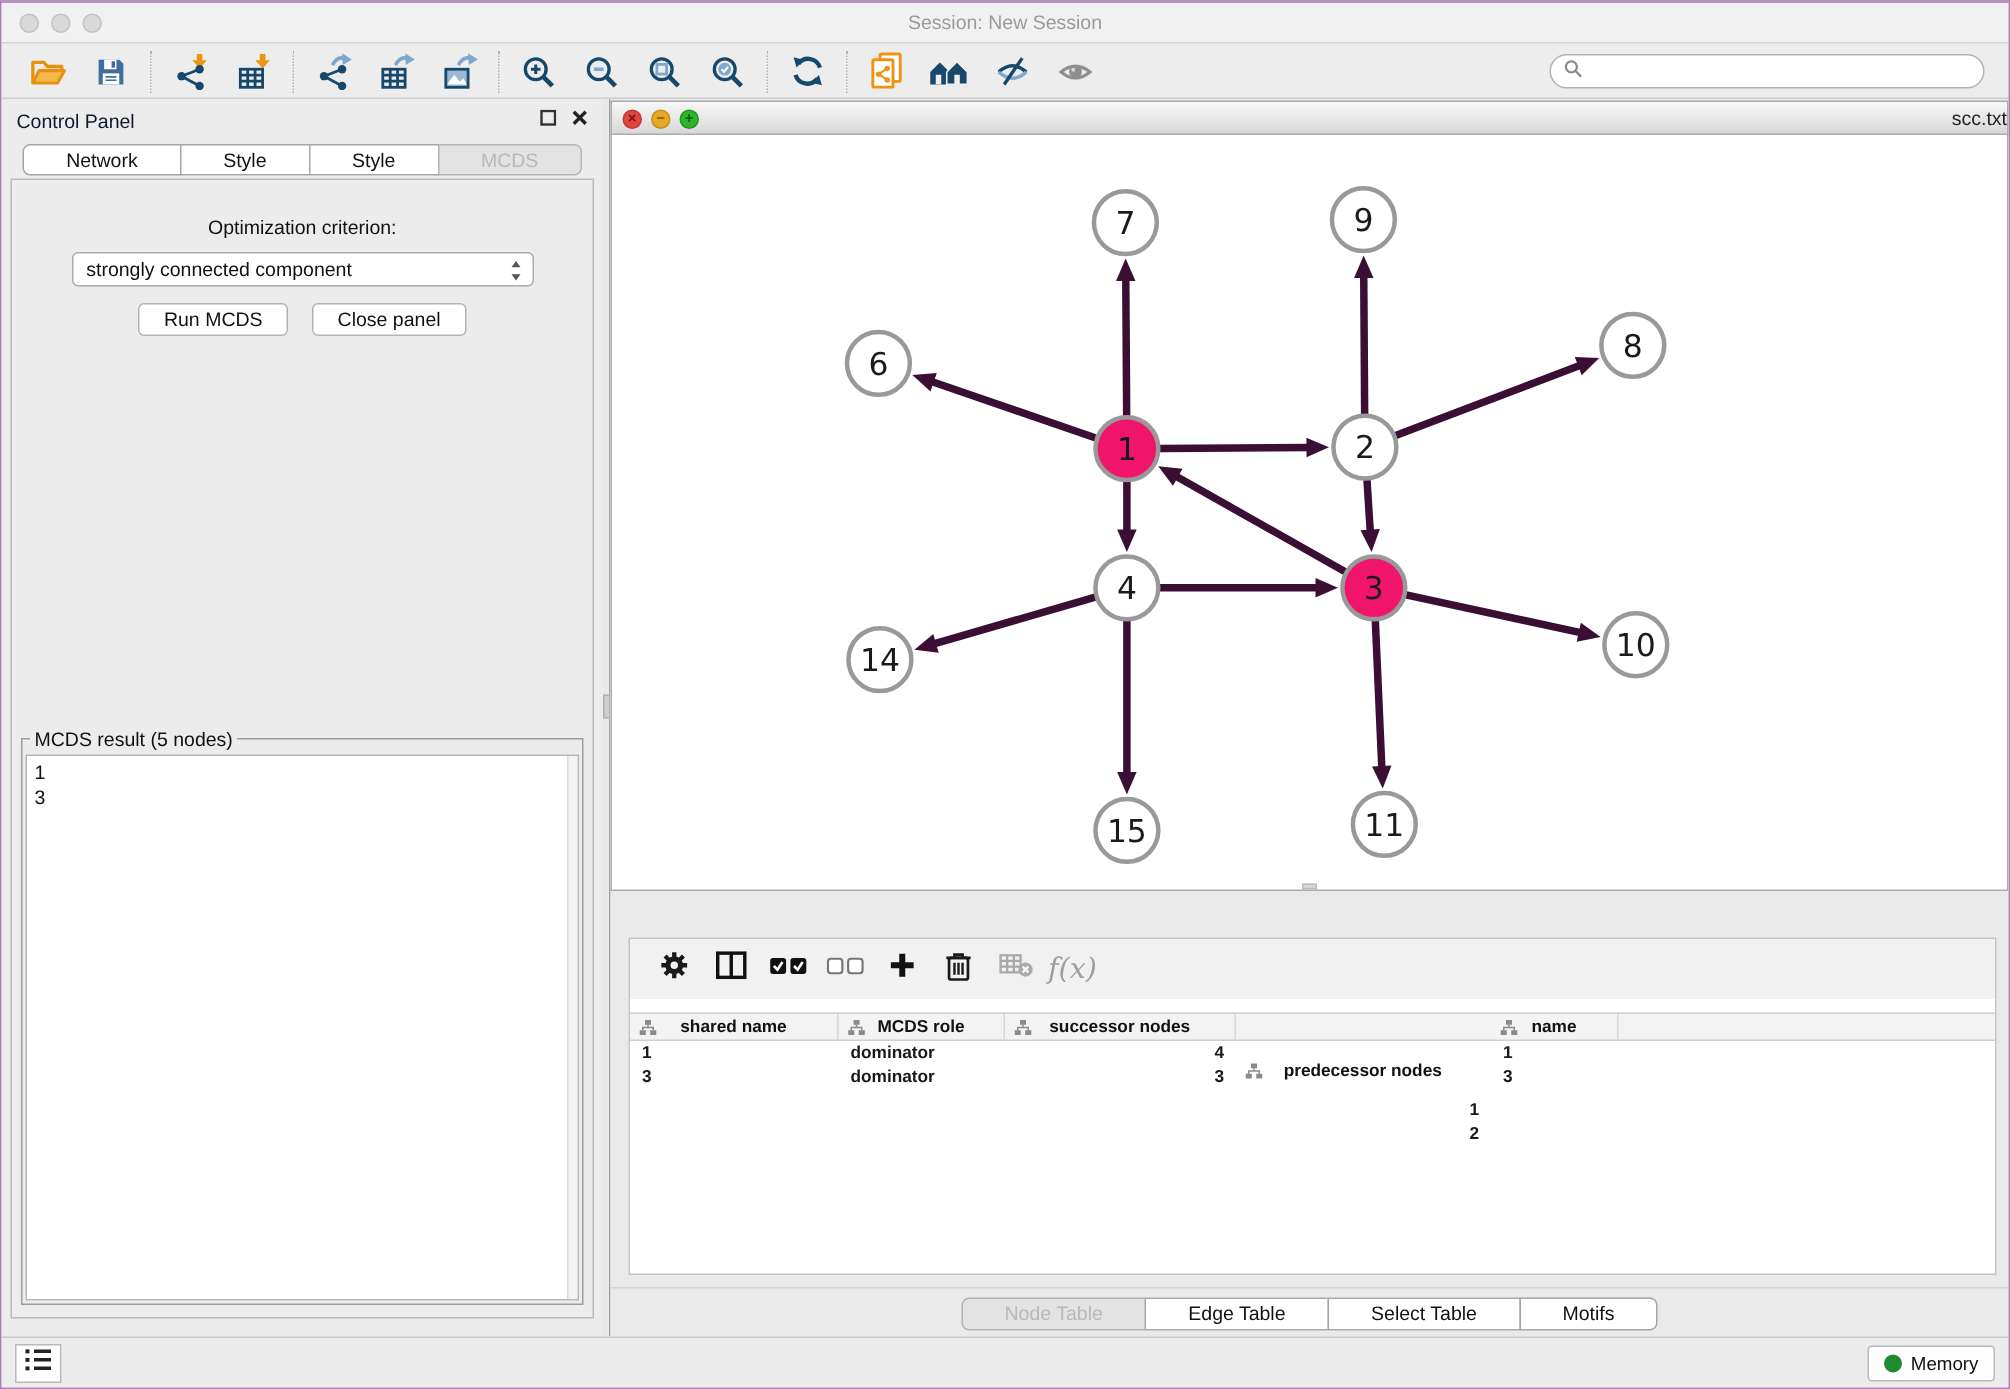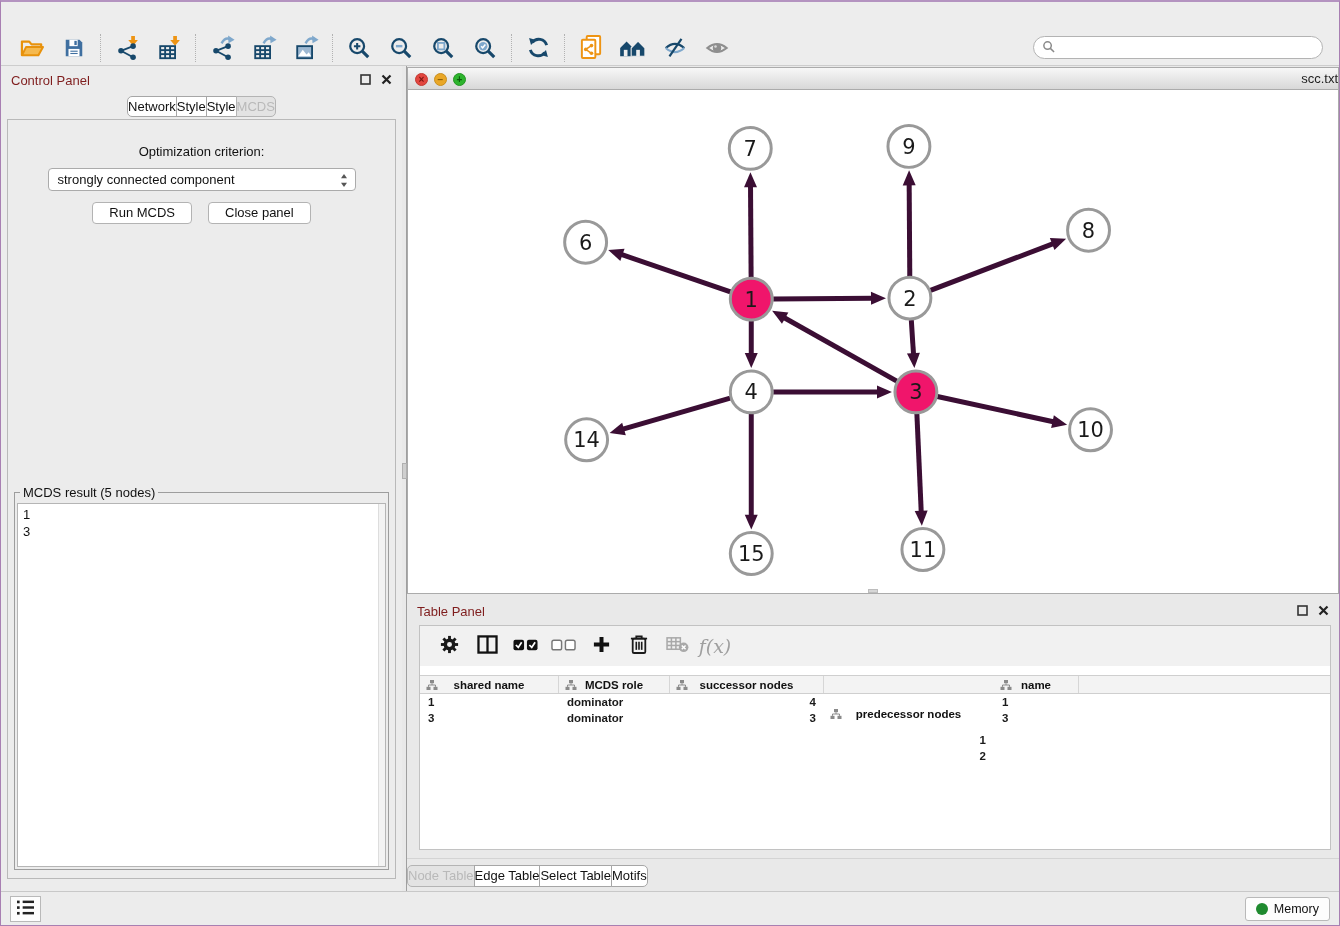--- a/index.html
+++ b/index.html
@@ -21,24 +21,24 @@
   .tbtn { width:42px; height:32px; display:flex; align-items:center; justify-content:center; }
   .tbtn svg { display:block; }
   .vsep { width:0; height:28px; border-left:1px dotted #b2b2b2; margin:0 5px; }
   .search-wrap { margin-left:auto; margin-right:6px; width:290px; height:23px; background:#fff;
                  border:1px solid #b3b3b3; border-radius:12px; display:flex; align-items:center; padding:0 8px; }
   .search-wrap input { border:none; outline:none; flex:1; font-size:12px; margin-left:5px; background:transparent; }
 
   
   .control-panel { position:absolute; left:0; top:64px; width:401px; bottom:34px; background:#ececec; }
   .panel-header { height:28px; display:flex; align-items:center; padding:0 10px; }
-  .panel-header .ph-title { font-size:13px; color:#7f1d1d; }
+  .panel-header .ph-title { font-size:13px; color:#0f172a; }
   .ph-icons { margin-left:auto; display:flex; gap:10px; align-items:center; }
   .cp-tabs { display:flex; justify-content:center; margin-top:2px; height:21px; }
-  .tabseg { font-size:13px; line-height:19px; padding:0 0; background:#fff; color:#111;
+  .tabseg { font-size:13px; line-height:19px; padding:0 28px; background:#fff; color:#111;
             border:1px solid #a6a6a6; margin-left:-1px; }
   .tabseg:first-child { border-top-left-radius:5px; border-bottom-left-radius:5px; margin-left:0; }
   .tabseg:last-child { border-top-right-radius:5px; border-bottom-right-radius:5px; }
   .tabseg.active { background:#e3e3e3; color:#b9b9b9; border-color:#b4b4b4; }
   .cp-body { position:absolute; left:6px; right:6px; top:53px; bottom:12px;
              border:1px solid #b9b9b9; background:#ececec; }
   .opt-label { text-align:center; font-size:13px; margin-top:24px; color:#111; }
   .combo { position:relative; width:308px; height:23px; margin:9px auto 0; background:#fff;
            border:1px solid #ababab; border-radius:4px; font-size:13px; line-height:21px;
            padding:0 22px 0 9px; color:#111; }
@@ -89,38 +89,46 @@
   .tbl { margin-top:9px;font-weight:bold; }
   .thead { display:flex; border-top:1px solid #cfcfcf; border-bottom:1px solid #cfcfcf; background:#f3f3f3; height:19px; }
   .th { position:relative; display:flex; align-items:center; justify-content:center; font-size:11.5px;
         color:#111; border-right:1px solid #d6d6d6; }
   .th .hier { position:absolute; left:6px; width:12px; height:12px; }
   .hier rect { fill:#8a8a8a; }
   .tr { display:flex; height:16px; }
   .td { font-size:11.5px; line-height:16px; padding:0 8px; color:#1a1a1a; }
   .c0 { width:139px; } .c1 { width:111px; } .c2 { width:154px; } .c3 { width:170px;margin-top:38px; } .c4 { width:85px; }
   .bottom-tabs { position:absolute; left:0; right:0; bottom:0; height:34px; border-top:1px solid #d4d4d4;
-                 display:flex; justify-content:flex-start; align-items:center;margin-top:40px; }
+                 display:flex; justify-content:center; align-items:center;margin-top:40px; }
   .bottom-tabs .tabseg { line-height:20px; height:22px; }
 
   
   .statusbar { position:absolute; left:0; right:0; bottom:0; height:34px; background:#ececec;
                border-top:1px solid #c8c8c8; }
   .list-btn { position:absolute; left:9px; top:4px; width:31px; height:26px; background:#fdfdfd;
               border:1px solid #b9b9b9; display:flex; align-items:center; justify-content:center; }
   .memory-btn { position:absolute; right:9px; top:5px; height:24px; background:#fdfdfd;
                 border:1px solid #b9b9b9; border-radius:3px; display:flex; align-items:center;
                 gap:6px; padding:0 10px; font-size:12.5px; color:#111; }
   .mem-dot { width:12px; height:12px; border-radius:50%; background:#1f8a2f; }
 </style>
 </head>
 <body>
 
 <div class="app">
 
+  <div class="titlebar">
+    <div class="traffic-inactive">
+      <div class="dot"></div>
+      <div class="dot"></div>
+      <div class="dot"></div>
+    </div>
+    <div class="app-title">Session: New Session</div>
+  </div>
 
   <div class="toolbar">
     <div class="tbtn">
       <span>
           <svg width="26" height="22" viewBox="0 0 28 24">
             <path d="M3 20 V5 h8 l2.5 3 H24 v3" fill="none" stroke="#E8920C" stroke-width="2.4" stroke-linejoin="round"></path>
             <path d="M3 20 L7.5 11 H26 L21 20 Z" fill="#F5B94F" stroke="#E8920C" stroke-width="2.2" stroke-linejoin="round"></path>
           </svg>
         </span>
     </div>
@@ -419,31 +427,20 @@
             <circle cx="344" cy="464" r="21" fill="#FFFFFF" stroke="#999999" stroke-width="3"></circle>
             <text x="344" y="464" text-anchor="middle" dy="0.36em" font-size="21" fill="#1A1A1A" font-family="&quot;DejaVu Sans&quot;, sans-serif">15</text>
             <circle cx="516" cy="460" r="21" fill="#FFFFFF" stroke="#999999" stroke-width="3"></circle>
             <text x="516" y="460" text-anchor="middle" dy="0.36em" font-size="21" fill="#1A1A1A" font-family="&quot;DejaVu Sans&quot;, sans-serif">11</text>
           </svg>
         <div class="net-resize"></div>
       </div>
     </div>
 
     <div class="table-panel">
-      <div class="panel-header">
-        <span class="ph-title">Table Panel</span>
-        <span class="ph-icons">
-          <span><svg width="11" height="11" viewBox="0 0 11 11">
-                <rect x="1" y="1" width="9" height="9" fill="none" stroke="#333" stroke-width="1.6"></rect>
-              </svg></span>
-          <span><svg width="11" height="11" viewBox="0 0 11 11">
-                <path d="M1.5 1.5 L9.5 9.5 M9.5 1.5 L1.5 9.5" stroke="#222" stroke-width="2.2"></path>
-              </svg></span>
-        </span>
-      </div>
       <div class="tp-box">
         <div class="tp-toolbar">
           <div class="tpbtn">
               <span><svg width="21" height="21" viewBox="0 0 22 22">
                   <g stroke="#1a1a1a" stroke-width="3">
                     <line x1="11" y1="2" x2="11" y2="20"></line>
                     <line x1="2" y1="11" x2="20" y2="11"></line>
                     <line x1="4.6" y1="4.6" x2="17.4" y2="17.4"></line>
                     <line x1="4.6" y1="17.4" x2="17.4" y2="4.6"></line>
                   </g>

